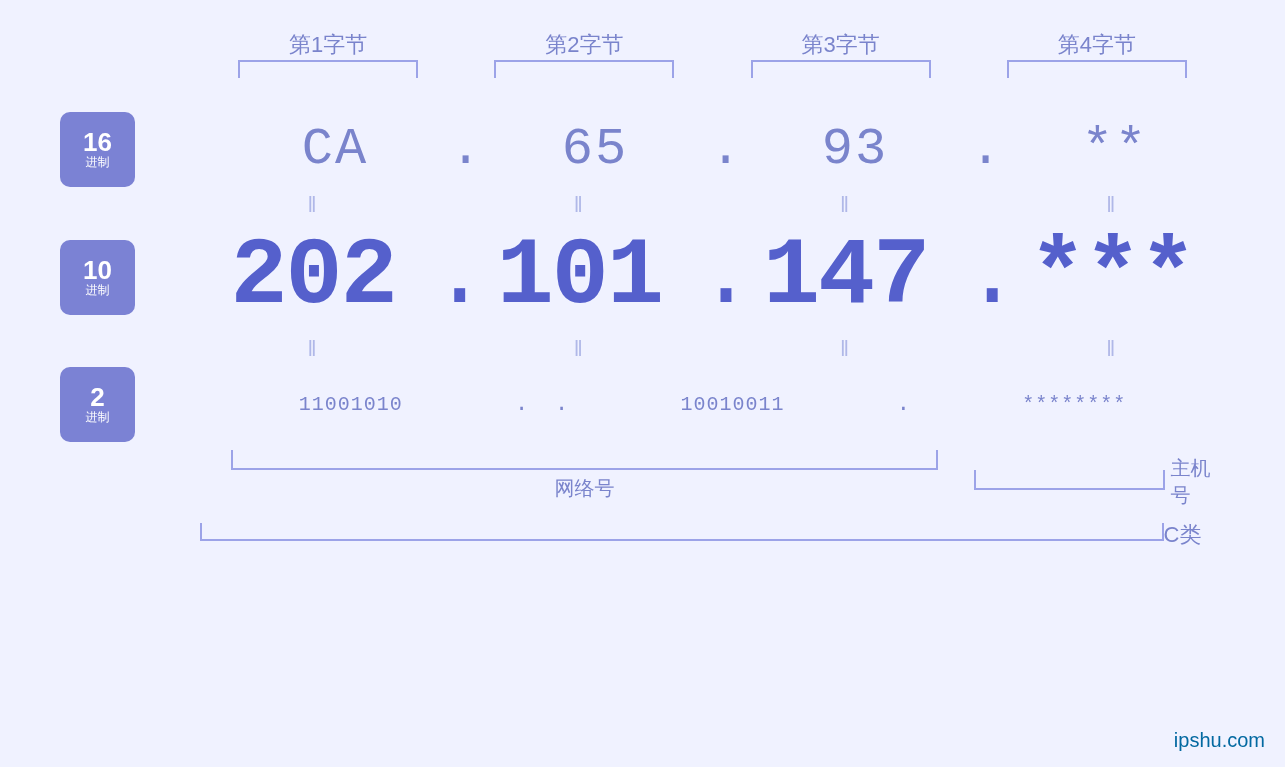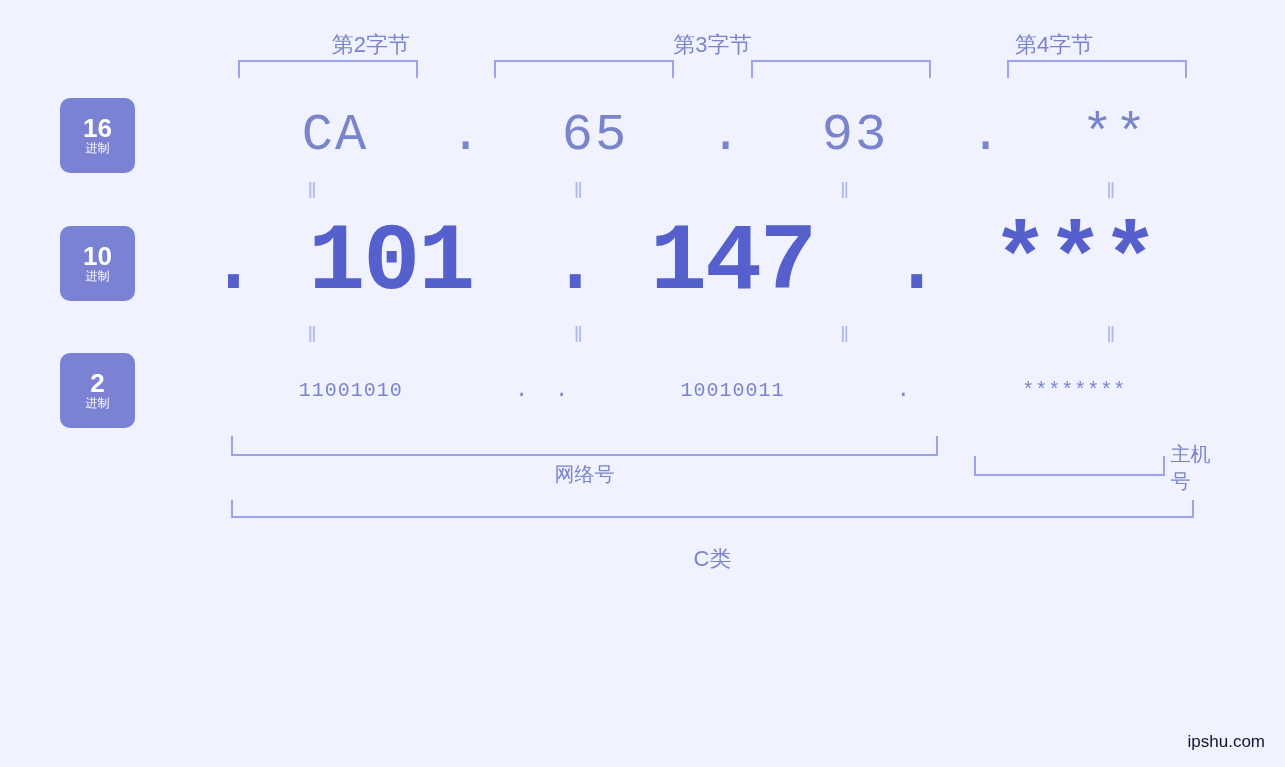--- a/index.html
+++ b/index.html
@@ -225,24 +225,22 @@
       font-size: 20px;
       font-family: Liberation Mono, monospace;
       margin-top: 5px;
     }
 
     
     .class-section {
       width: 100%;
       padding-left: 140px;
       display: flex;
-      flex-direction: column;
       align-items: center;
       margin-top: 5px;
-      gap: 20px;
     }
 
     .class-bracket-line {
       width: 94%;
       height: 18px;
       border-bottom: 2px solid #9ca3e8;
       border-left: 2px solid #9ca3e8;
       border-right: 2px solid #9ca3e8;
     }
 
@@ -251,60 +249,61 @@
       font-size: 22px;
       font-family: Arial, sans-serif;
       margin-top: 6px;
     }
 
     
     .watermark {
       position: absolute;
       bottom: 15px;
       right: 20px;
-      color: #0f172a;
-      font-size: 17px;
+      color: #0369a1;
+      font-size: 20px;
       font-family: Arial, sans-serif;
       text-align: right;
     }
 
     
     .dot-col {
       width: 40px;
       text-align: center;
       flex-shrink: 0;
     }
   </style>
 </head>
 <body>
 
 <div class="container">
 
   <div class="byte-headers">
+    <div class="byte-col">第1字节</div>
     <div class="byte-col">第2字节</div>
     <div class="byte-col">第3字节</div>
     <div class="byte-col">第4字节</div>
   </div>
 
   <div class="brackets-row">
     <div class="bracket-col">
       <div class="bracket-top"></div>
     </div>
     <div class="bracket-col">
       <div class="bracket-top"></div>
     </div>
     <div class="bracket-col">
       <div class="bracket-top"></div>
     </div>
     <div class="bracket-col">
       <div class="bracket-top"></div>
     </div>
   </div>
 
-  <div class="data-row hex-row" style="margin-top:10px;gap:25px;">
+  <div class="data-row hex-row" style="margin-top:24px;gap:25px;">
     <div class="row-label">
       <span class="num">16</span>
       <span class="unit">进制</span>
     </div>
     <div class="data-cells">
       <div class="cell">
         <span class="cell-value">CA</span>
       </div>
       <div class="dot-col">
         <span class="dot-value">.</span>
@@ -344,20 +343,23 @@
         <span class="equals-sign">‖</span>
       </div>
   </div>
 
   <div class="data-row dec-row">
     <div class="row-label">
       <span class="num">10</span>
       <span class="unit">进制</span>
     </div>
     <div class="data-cells">
+      <div class="cell">
+        <span class="cell-value">202</span>
+      </div>
       <div class="dot-col">
         <span class="dot-value" style="font-size:95px;color:#5560cc;">.</span>
       </div>
       <div class="cell">
         <span class="cell-value">101</span>
       </div>
       <div class="dot-col">
         <span class="dot-value" style="font-size:95px;color:#5560cc;">.</span>
       </div>
       <div class="cell">

